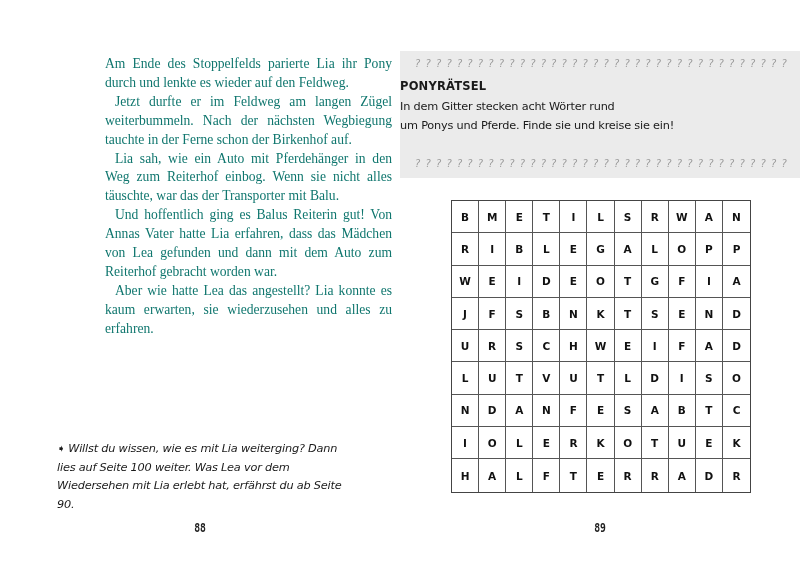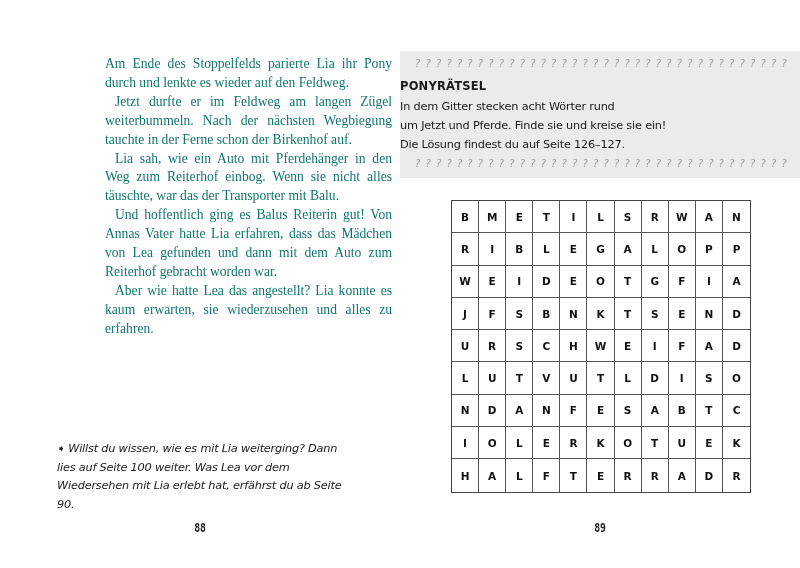--- a/index.html
+++ b/index.html
@@ -129,22 +129,21 @@
         <span>?</span>
         <span>?</span>
         <span>?</span>
         <span>?</span>
         <span>?</span>
         <span>?</span>
       </div>
     <div class="puzzle-title">PONYRÄTSEL</div>
     <div class="puzzle-desc">
       <div>In dem Gitter stecken acht Wörter rund</div>
-      <div>um Jetzt und Pferde. Finde sie und kreise sie ein!</div>
-      <div>Die Lösung findest du auf Seite 126–127.</div>
+      <div>um Ponys und Pferde. Finde sie und kreise sie ein!</div>
     </div>
     <div class="qrow bottom" id="qbottom">
         <span>?</span>
         <span>?</span>
         <span>?</span>
         <span>?</span>
         <span>?</span>
         <span>?</span>
         <span>?</span>
         <span>?</span>

